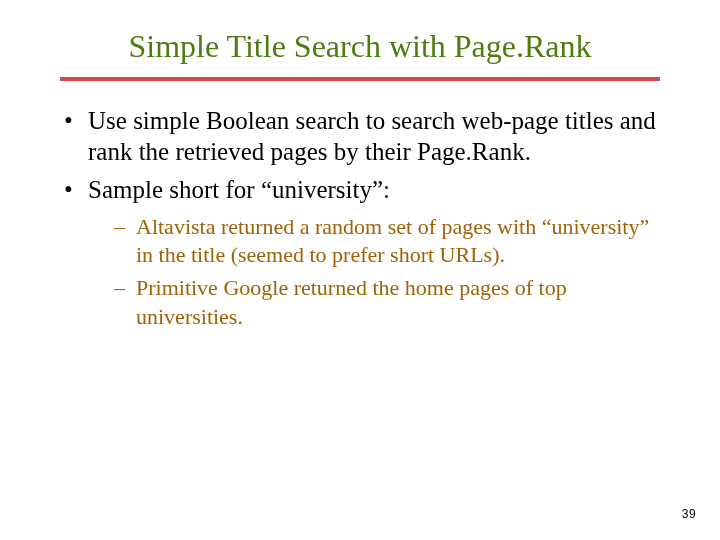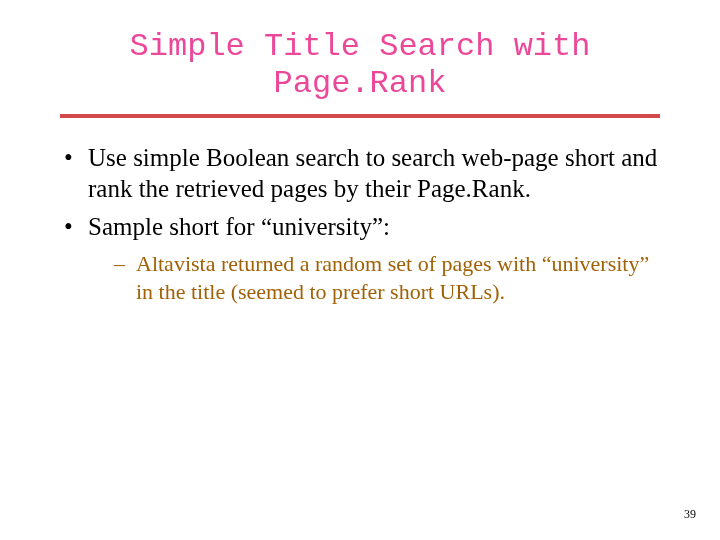--- a/index.html
+++ b/index.html
@@ -5,27 +5,26 @@
     * { margin: 0; padding: 0; box-sizing: border-box; }
     body {
       width: 720px;
       height: 540px;
       background: #ffffff;
       font-family: 'Times New Roman', Times, serif;
       position: relative;
       padding: 20px 60px 0 60px;
     }
     .title {
-      color: #ec4899;
+      color: #4d7c0f;
       font-size: 32px;
       text-align: center;
       font-weight: normal;
       margin-bottom: 12px;
       margin-top: 8px;
-      font-family: Liberation Mono, monospace;
     }
     .divider {
       border: none;
       border-top: 4px solid #d04a4a;
       margin-bottom: 24px;
     }
     .main-list {
       list-style: none;
       padding-left: 0;
     }
@@ -61,36 +60,37 @@
       content: "–";
       position: absolute;
       left: 26px;
       top: 0;
       font-size: 22px;
     }
     .page-num {
       position: absolute;
       bottom: 18px;
       right: 24px;
-      font-family: Liberation Serif, serif;
+      font-family: Liberation Mono, monospace;
       font-size: 12px;
       color: #000;
       margin-left: 45px;
     }
   </style>
 </head>
 <body>
 
 <h1 class="title">Simple Title Search with Page.Rank</h1>
 
 <hr class="divider">
 
 <ul class="main-list">
-  <li>Use simple Boolean search to search web-page short and rank the retrieved pages by their Page.Rank.</li>
+  <li>Use simple Boolean search to search web-page titles and rank the retrieved pages by their Page.Rank.</li>
   <li>
     <span>Sample short for “university”:</span>
     <ul class="sub-list">
       <li>Altavista returned a random set of pages with “university” in the title (seemed to prefer short URLs).</li>
+      <li>Primitive Google returned the home pages of top universities.</li>
     </ul>
   </li>
 </ul>
 
 <div class="page-num">39</div>
 
 </body></html>

